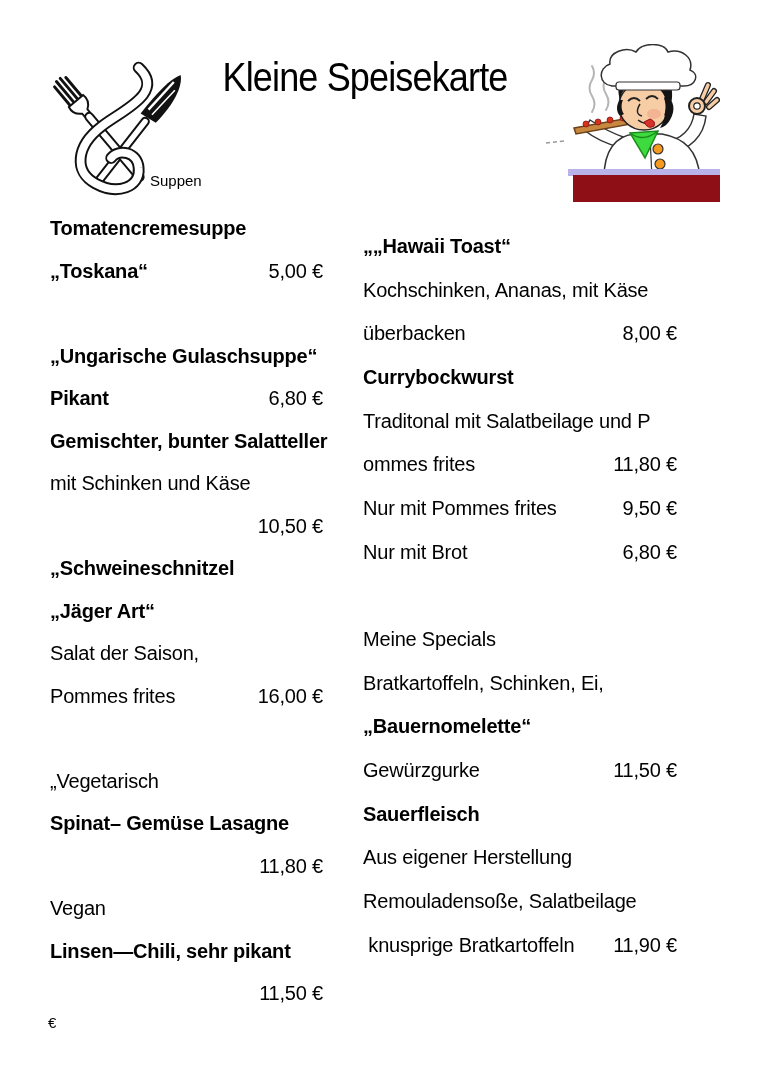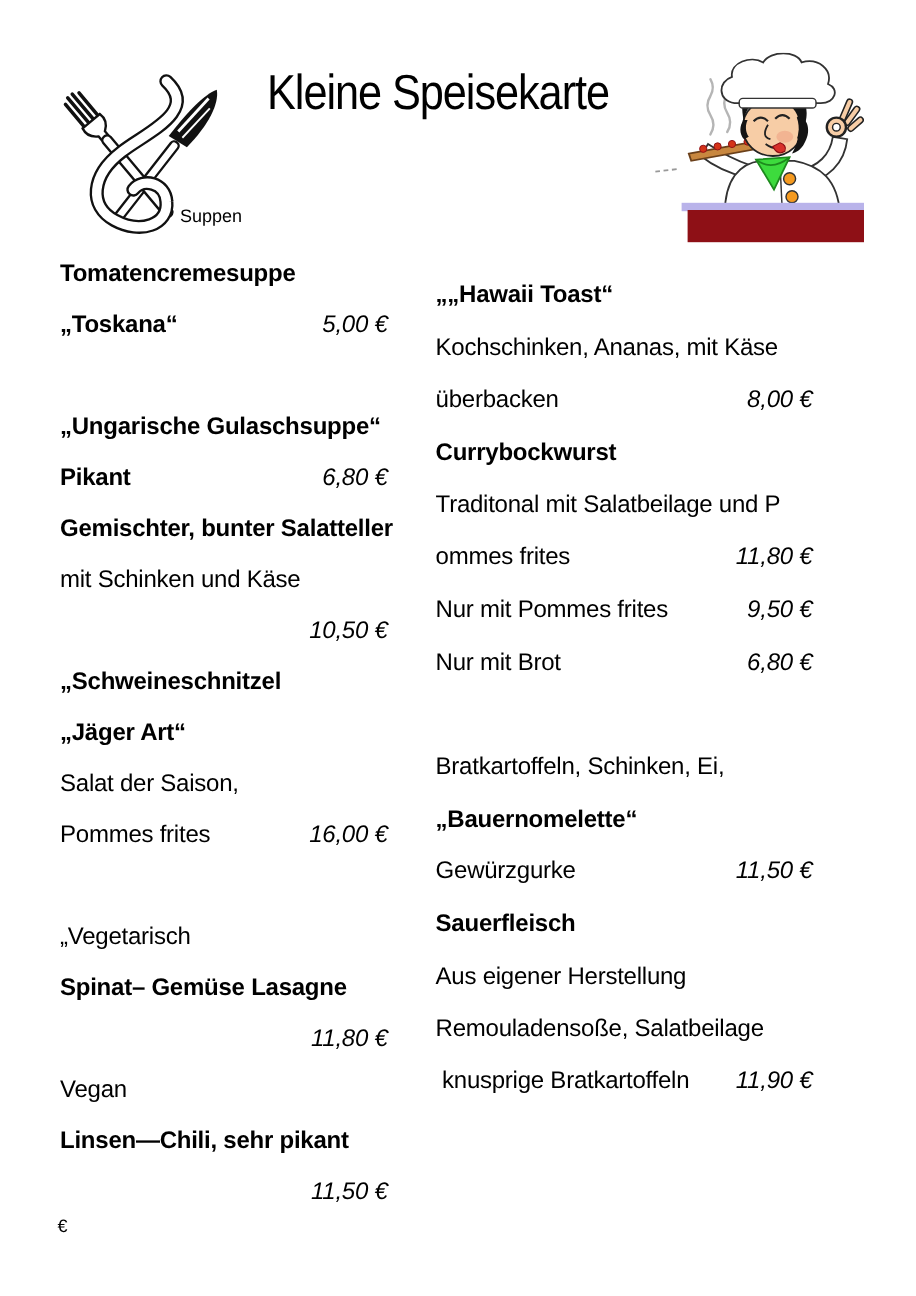--- a/index.html
+++ b/index.html
@@ -21,21 +21,21 @@
 
   .section-label{position:absolute;left:150px;top:172px;font-size:15px;}
 
   .col{position:absolute;font-size:20px;letter-spacing:-0.2px;line-height:1;}
   .col.left{left:50px;top:207px;width:273px;}
   .col.right{left:363px;top:224px;width:314px;}
   .line{display:flex;justify-content:space-between;align-items:center;white-space:pre;}
   .col.left  .line{height:42.5px;}
   .col.right .line{height:43.7px;}
   .line.b .t{font-weight:700;}
-  .line .p{font-weight:400;font-style:italic;}
+  .line .p{font-weight:400;}
 
   .footer-euro{position:absolute;left:48px;top:1014px;font-size:15px;}
 </style>
 </head>
 <body>
 
 <div class="page">
 
   <svg class="cutlery" viewBox="0 0 160 165" aria-hidden="true">
 
@@ -165,20 +165,21 @@
   <div class="col right">
       <div class="line b"><span class="t">„„Hawaii Toast“</span></div>
       <div class="line"><span class="t">Kochschinken, Ananas, mit Käse</span></div>
       <div class="line"><span class="t">überbacken</span><span class="p">8,00 €</span></div>
       <div class="line b"><span class="t">Currybockwurst</span></div>
       <div class="line"><span class="t">Traditonal mit Salatbeilage und P</span></div>
       <div class="line"><span class="t">ommes frites</span><span class="p">11,80 €</span></div>
       <div class="line"><span class="t">Nur mit Pommes frites</span><span class="p">9,50 €</span></div>
       <div class="line"><span class="t">Nur mit Brot</span><span class="p">6,80 €</span></div>
       <div class="line"></div>
+      <div class="line"><span class="t">Meine Specials</span></div>
       <div class="line"><span class="t">Bratkartoffeln, Schinken, Ei,</span></div>
       <div class="line b"><span class="t">„Bauernomelette“</span></div>
       <div class="line"><span class="t">Gewürzgurke</span><span class="p">11,50 €</span></div>
       <div class="line b"><span class="t">Sauerfleisch</span></div>
       <div class="line"><span class="t">Aus eigener Herstellung</span></div>
       <div class="line"><span class="t">Remouladensoße, Salatbeilage</span></div>
       <div class="line"><span class="t"> knusprige Bratkartoffeln</span><span class="p">11,90 €</span></div>
     </div>
 
   <div class="footer-euro">€</div>

